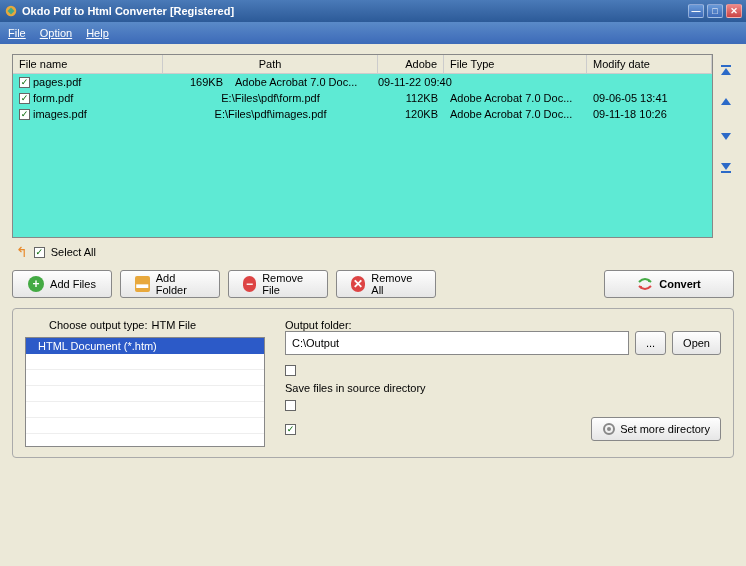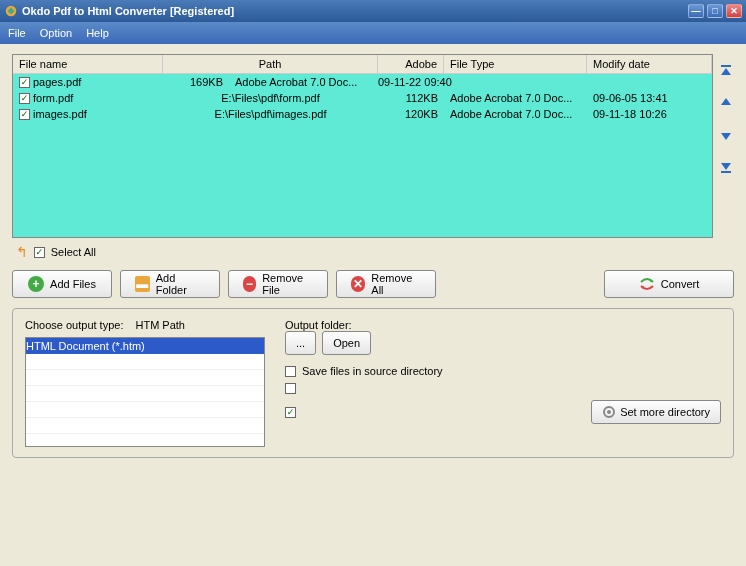--- a/index.html
+++ b/index.html
@@ -8,21 +8,21 @@
 .titlebar { height: 22px; background: linear-gradient(#4a7ab8, #2c5a98); display: flex; align-items: center; padding: 0 4px; color: #fff; font-weight: bold; }
 .titlebar .logo { width: 14px; height: 14px; margin-right: 4px; }
 .titlebar .title { flex: 1; }
 .winbtns { display: flex; gap: 3px; }
 .winbtn { width: 16px; height: 14px; border-radius: 2px; display: flex; align-items: center; justify-content: center; cursor: pointer; font-size: 9px; color: #fff; border: 1px solid rgba(255,255,255,0.4); }
 .winbtn.min { background: linear-gradient(#6a9ad8, #3c6ab8); }
 .winbtn.max { background: linear-gradient(#6a9ad8, #3c6ab8); }
 .winbtn.close { background: linear-gradient(#e88, #c44); }
 
 .menubar { height: 22px; background: linear-gradient(#5a8ac8, #3c6ab8); display: flex; align-items: center; padding: 0 8px; gap: 14px; color: #fff; }
-.menubar span { cursor: pointer; }
+.menubar span { cursor: pointer; text-decoration: underline; }
 
 .mainarea { padding: 10px 12px; background: #ece9d8; }
 
 .filelist-wrap { display: flex; gap: 4px; }
 .filelist { flex: 1; border: 1px solid #888; background: #5eead4; height: 184px; display: flex; flex-direction: column; }
 .filelist-header { display: flex; background: #ece9d8; border-bottom: 1px solid #ccc; }
 .filelist-header div { padding: 3px 6px; border-right: 1px solid #ccc; font-size: 11px; }
 .filelist-body { flex: 1; overflow: auto; }
 .filerow { display: flex; align-items: center; height: 16px; }
 .filerow > div { padding: 0 6px; white-space: nowrap; overflow: hidden; text-overflow: ellipsis; }
@@ -35,39 +35,39 @@
 
 .sidearrows { display: flex; flex-direction: column; gap: 14px; padding-top: 8px; }
 .arrowbtn { width: 18px; height: 18px; display: flex; align-items: center; justify-content: center; cursor: pointer; color: #2c6ac8; }
 
 .selectall-row { display: flex; align-items: center; gap: 6px; padding: 6px 4px; }
 .selectall-row .upicon { color: #e88a2c; font-size: 14px; }
 
 .btnrow { display: flex; gap: 8px; padding: 4px 0 10px 0; }
 .btn { height: 28px; border: 1px solid #888; border-radius: 3px; background: linear-gradient(#fefefe, #e6e6e6); display: flex; align-items: center; justify-content: center; gap: 6px; padding: 0 14px; cursor: pointer; font-size: 11px; }
 .btn.tool { width: 100px; }
-.btn.convert { width: 130px; margin-left: auto; font-weight: normal; }
+.btn.convert { width: 130px; margin-left: auto; font-weight: bold; }
 .icn { width: 16px; height: 16px; border-radius: 8px; display: inline-flex; align-items: center; justify-content: center; color: #fff; font-weight: bold; font-size: 12px; }
 .icn.add { background: #4a4; }
 .icn.folder { background: #e8a83c; border-radius: 2px; }
 .icn.remove { background: #d44; }
 
 .bottom-panel { border: 1px solid #aaa; border-radius: 4px; background: #ece9d8; padding: 10px 12px; display: flex; gap: 20px; }
 .output-type { width: 240px; }
-.output-type .label-row { display: flex; gap: 12px; margin-bottom: 6px; }
+.output-type .label-row { display: flex; gap: 4px; margin-bottom: 6px; margin-left: 24px; }
 .type-list { border: 1px solid #888; background: #fff; height: 110px; }
-.type-list .selrow { background: #2c5ac8; color: #fff; padding: 2px 0; }
+.type-list .selrow { background: #2c5ac8; color: #fff; padding: 2px 12px; }
 .type-list .emptyrow { height: 16px; border-bottom: 1px solid #eee; }
 
 .output-folder { flex: 1; }
 .output-folder .lbl { }
 .folder-row { display: flex; gap: 6px; margin-bottom: 10px; }
 .folder-input { flex: 1; height: 24px; border: 1px solid #888; background: #fff; padding: 0 6px; }
 .smallbtn { height: 24px; border: 1px solid #888; border-radius: 3px; background: linear-gradient(#fefefe, #e6e6e6); padding: 0 10px; cursor: pointer; display: flex; align-items: center; }
-.opt-row { display: flex; align-items: flex-end; gap: 6px; margin: 6px 0; }
+.opt-row { display: flex; align-items: flex-start; gap: 6px; margin: 6px 0; flex-direction: column; }
 </style>
 </head>
 <body>
 
 <div class="titlebar">
   <svg class="logo" viewBox="0 0 16 16">
       <circle cx="8" cy="8" r="6" fill="#e8a83c"></circle>
       <path d="M4 8 L8 4 L12 8 L8 12 Z" fill="#4a8"></path>
     </svg>
   <span class="title">Okdo Pdf to Html Converter [Registered]</span>
@@ -183,34 +183,35 @@
           <path d="M4 13 L2 10 L5 10 Z" fill="#d44"></path>
         </svg>
         <span>Convert</span>
       </div>
   </div>
 
   <div class="bottom-panel">
     <div class="output-type">
       <div class="label-row">
         <span>Choose output type:</span>
-        <span>HTM Path</span>
+        <span>HTM File</span>
       </div>
       <div class="type-list">
         <div class="selrow">HTML Document (*.htm)</div>
         <div class="emptyrow"></div>
           <div class="emptyrow"></div>
           <div class="emptyrow"></div>
           <div class="emptyrow"></div>
           <div class="emptyrow"></div>
       </div>
     </div>
     <div class="output-folder">
       <div class="lbl">Output folder:</div>
       <div class="folder-row">
+        <input class="folder-input" value="C:\Output" style="">
         <div class="smallbtn">...</div>
         <div class="smallbtn">Open</div>
       </div>
       <div class="opt-row">
           <span class="chk"></span>
           <span>Save files in source directory</span>
         </div>
       <div class="opt-row">
           <span class="chk"></span>
         </div>

